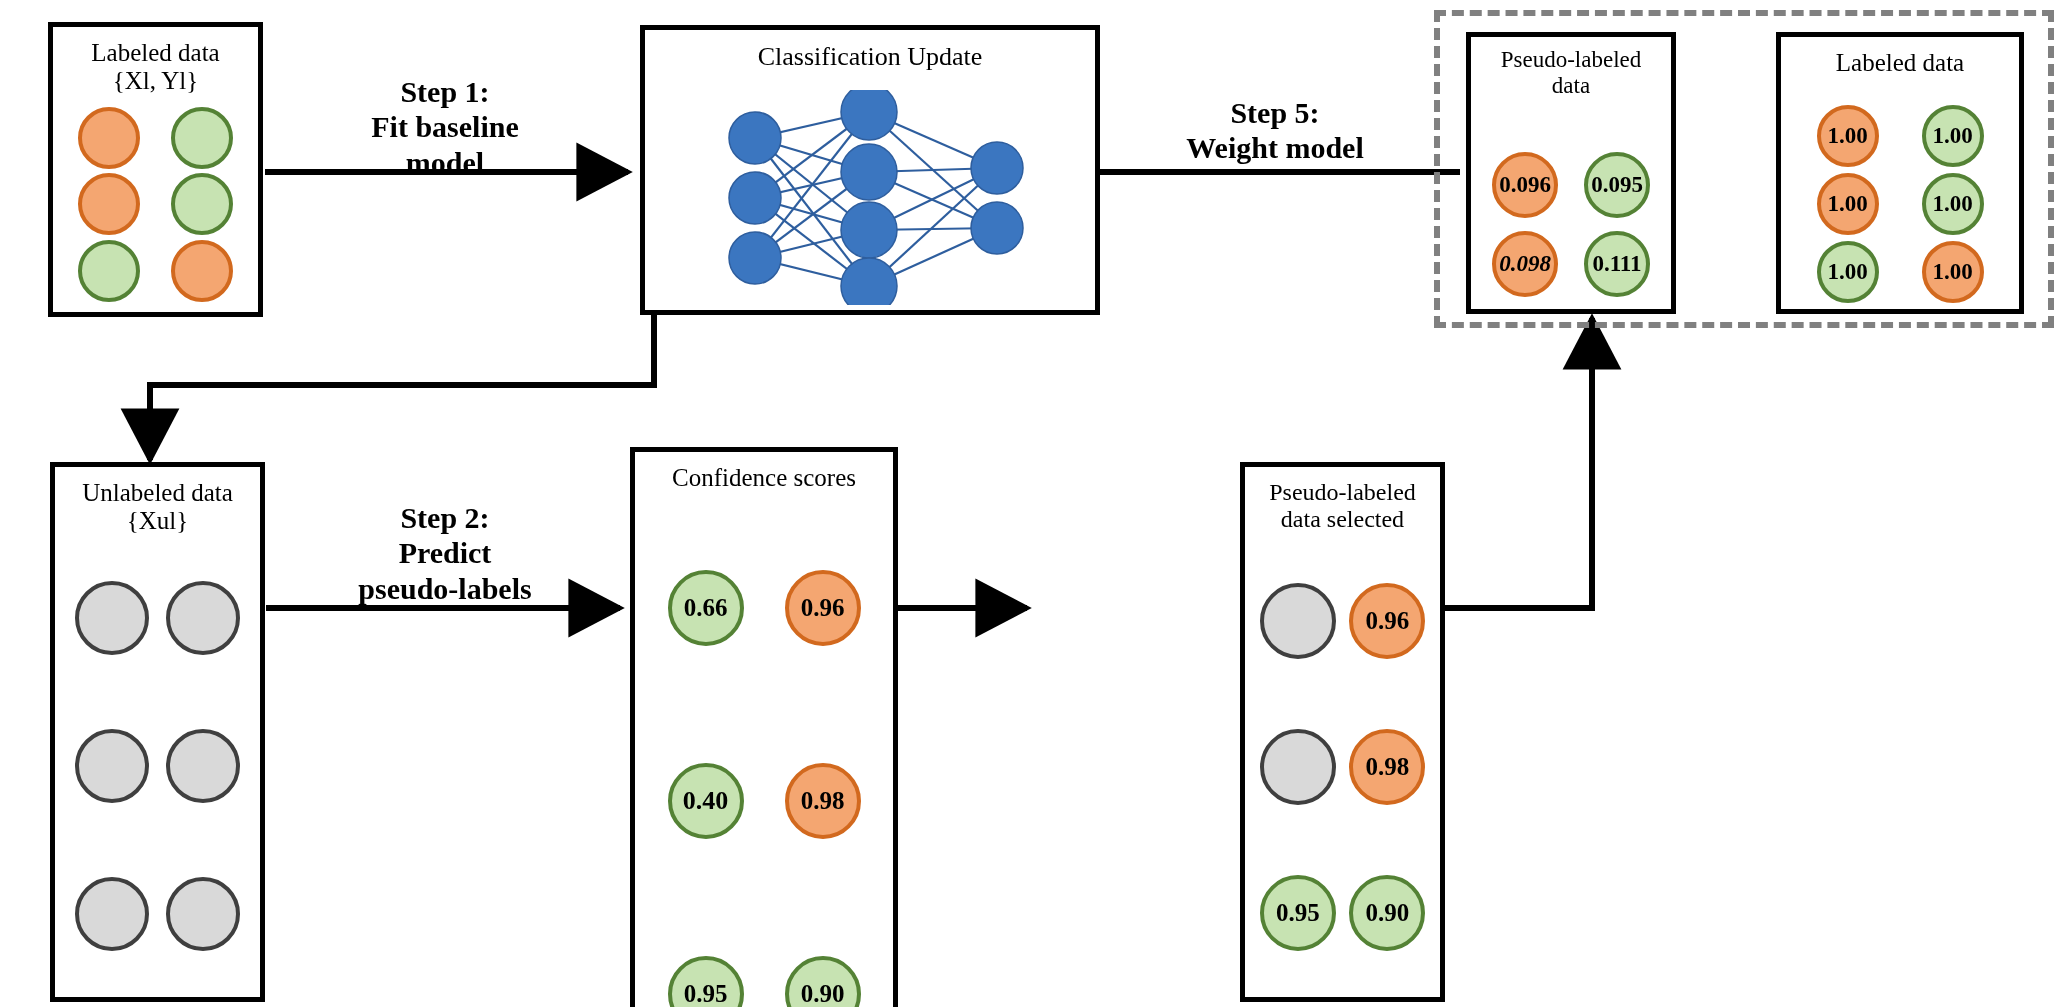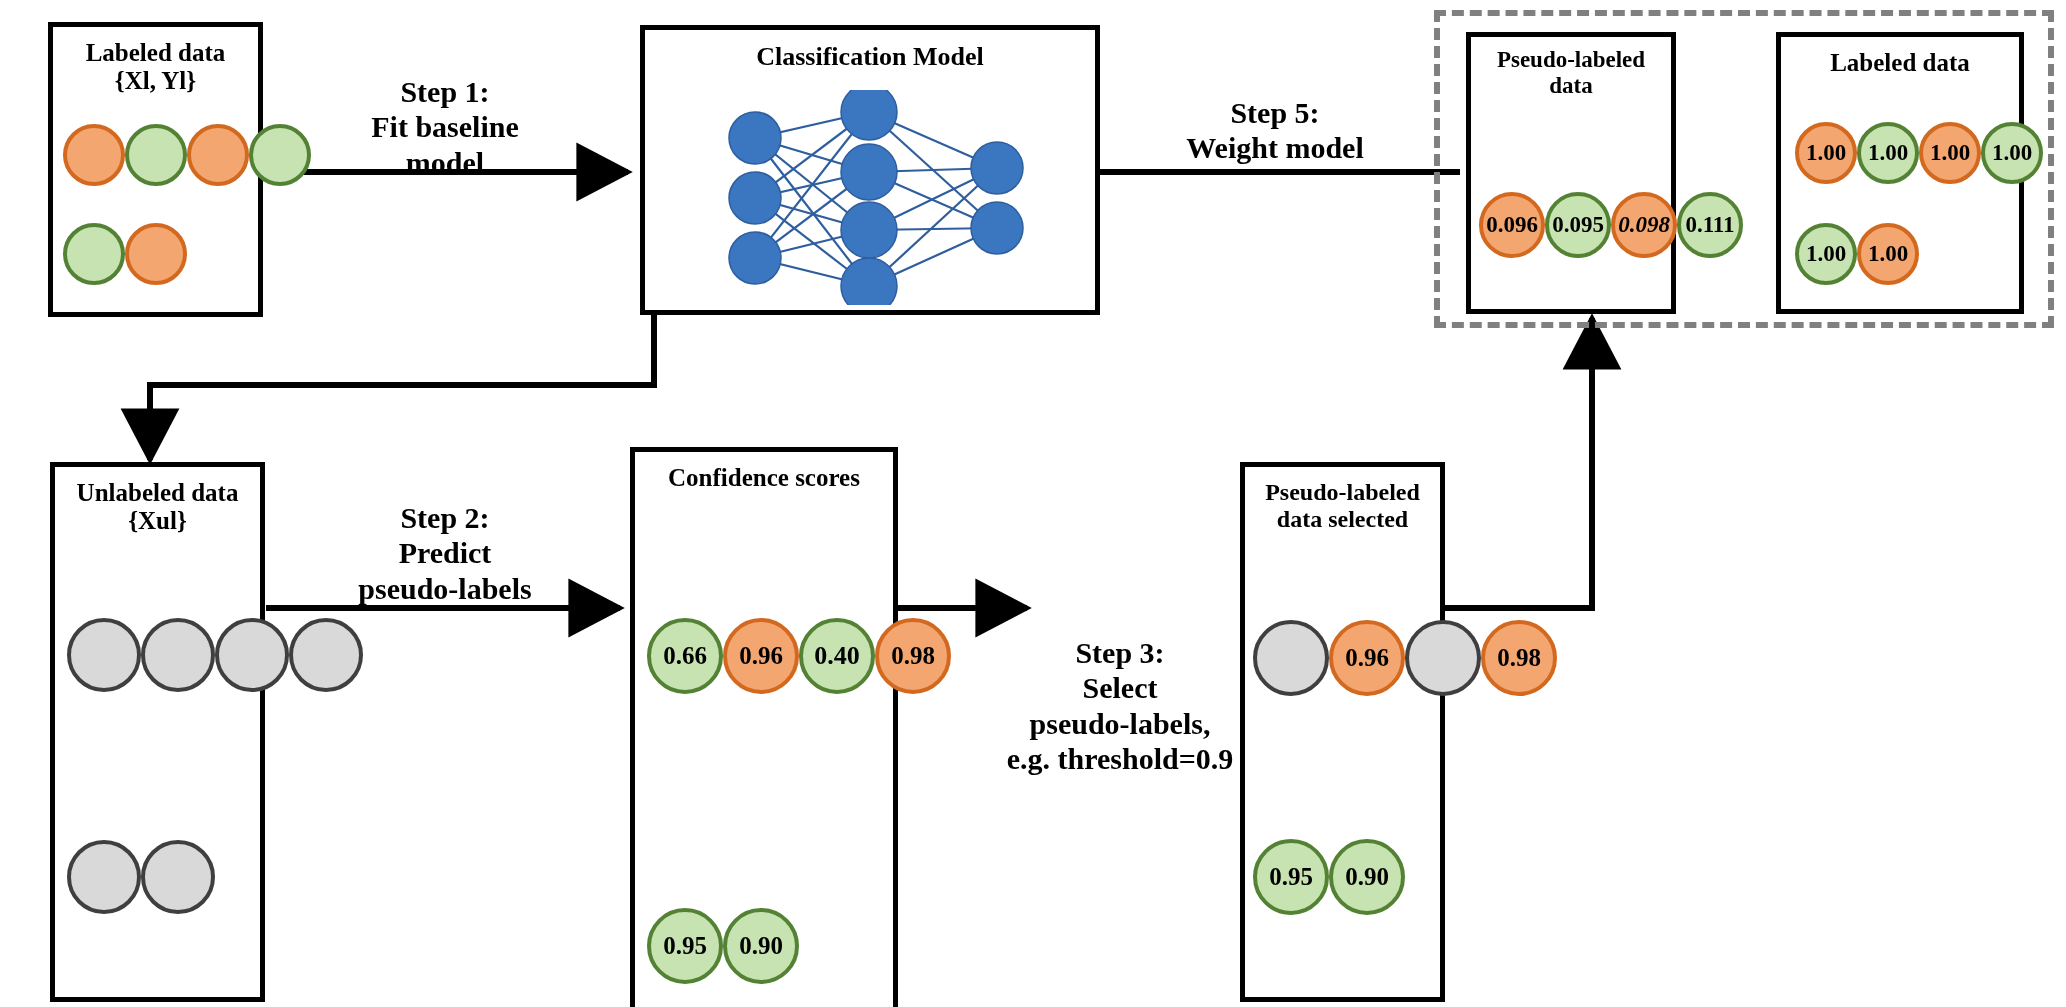--- a/index.html
+++ b/index.html
@@ -21,29 +21,29 @@
   .dashed-group{
     position:absolute;
     border:6px dashed #808080;
     background:transparent;
     box-sizing:border-box;
   }
   .box-title{
     position:absolute;
     left:0;right:0;
     text-align:center;
-    font-weight:bold;
+    font-weight:normal;
     line-height:1.12;
     color:#000;
     white-space:pre-line;
   }
   .grid{
     position:absolute;
     display:grid;
-    grid-template-columns:1fr 1fr 1fr 1fr;
+    grid-template-columns:1fr 1fr;
   }
   .node{
     border-radius:50%;
     box-sizing:border-box;
     display:flex;
     align-items:center;
     justify-content:center;
     font-weight:bold;
     color:#000;
     justify-self:center;
@@ -112,21 +112,21 @@
       <div class="node green" style="width:62px;height:62px;font-size:23px;"></div>
       <div class="node orange" style="width:62px;height:62px;font-size:23px;"></div>
     </div>
   </div>
 
   <div class="step-label" style="left:290px;top:74px;width:310px;font-size:30px;">Step 1:
 Fit baseline
 model</div>
 
   <div class="box" style="left:640px;top:25px;width:460px;height:290px;">
-    <div class="box-title" style="top:12px;font-size:26px;">Classification Model</div>
+    <div class="box-title" style="top:12px;font-size:26px;">Classification Update</div>
     <svg class="nn" style="left:52px;top:60px;width:360px;height:215px;" viewBox="0 0 360 215">
       <g stroke="#2E5E9E" stroke-width="2.2" fill="none">
 
         <line x1="58" y1="48" x2="172" y2="22"></line>
         <line x1="58" y1="48" x2="172" y2="82"></line>
         <line x1="58" y1="48" x2="172" y2="140"></line>
         <line x1="58" y1="48" x2="172" y2="196"></line>
         <line x1="58" y1="108" x2="172" y2="22"></line>
         <line x1="58" y1="108" x2="172" y2="82"></line>
         <line x1="58" y1="108" x2="172" y2="140"></line>
@@ -210,24 +210,20 @@
     <div class="grid" style="left:12px;top:62px;right:12px;bottom:14px;row-gap:6px;">
       <div class="node green" style="width:76px;height:76px;font-size:25px;">0.66</div>
       <div class="node orange" style="width:76px;height:76px;font-size:25px;">0.96</div>
       <div class="node green" style="width:76px;height:76px;font-size:26px;">0.40</div>
       <div class="node orange" style="width:76px;height:76px;font-size:25px;">0.98</div>
       <div class="node green" style="width:76px;height:76px;font-size:25px;">0.95</div>
       <div class="node green" style="width:76px;height:76px;font-size:25px;">0.90</div>
     </div>
   </div>
 
-  <div class="step-label" style="left:910px;top:635px;width:420px;font-size:30px;">Step 3:
-Select
-pseudo-labels,
-e.g. threshold=0.9</div>
 
   <div class="box" style="left:1240px;top:462px;width:205px;height:540px;">
     <div class="box-title" style="top:12px;font-size:24px;">Pseudo-labeled
 data selected</div>
     <div class="grid" style="left:8px;top:84px;right:8px;bottom:14px;row-gap:6px;">
       <div class="node gray" style="width:76px;height:76px;font-size:25px;"></div>
       <div class="node orange" style="width:76px;height:76px;font-size:25px;">0.96</div>
       <div class="node gray" style="width:76px;height:76px;font-size:25px;"></div>
       <div class="node orange" style="width:76px;height:76px;font-size:25px;">0.98</div>
       <div class="node green" style="width:76px;height:76px;font-size:25px;">0.95</div>

